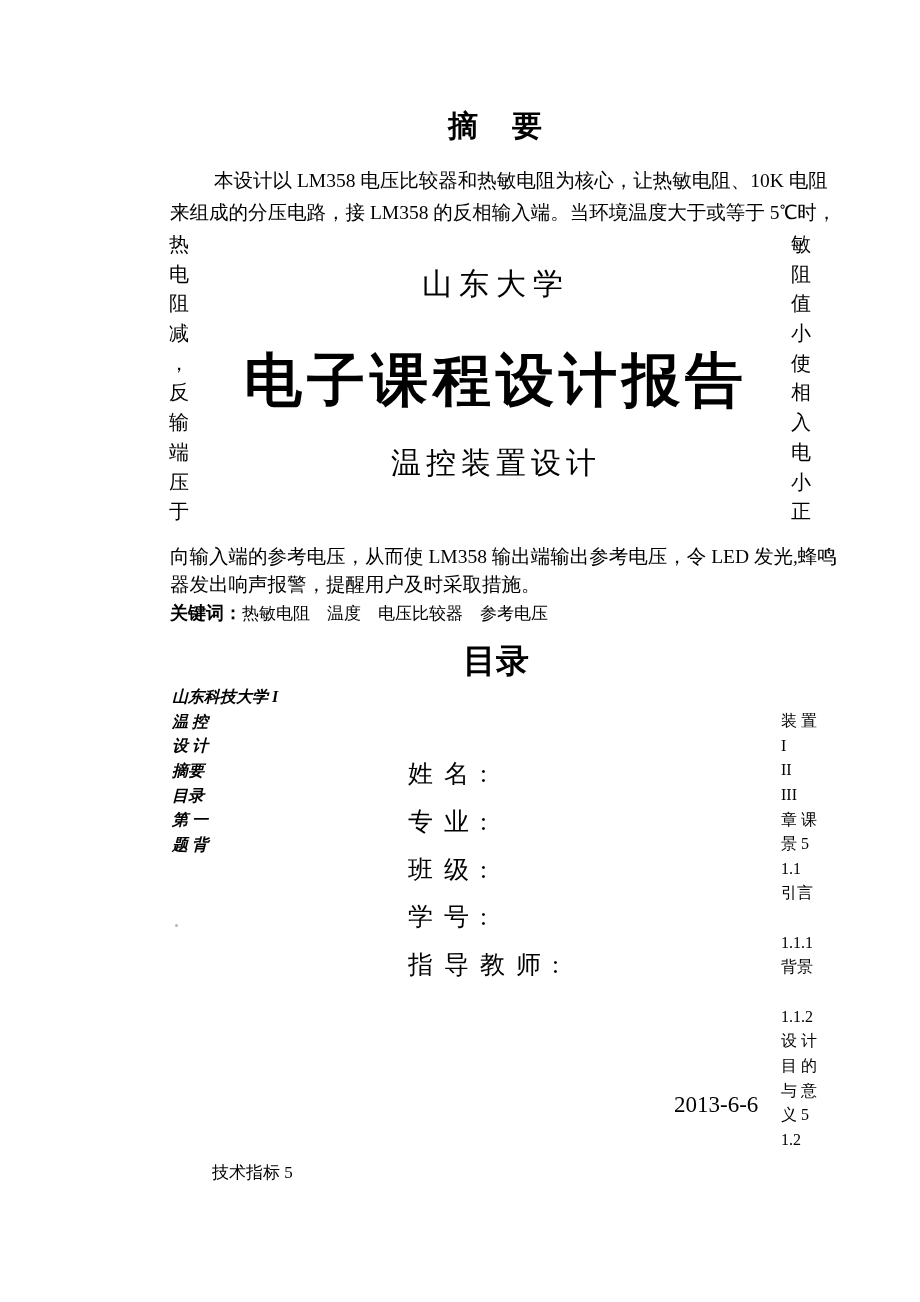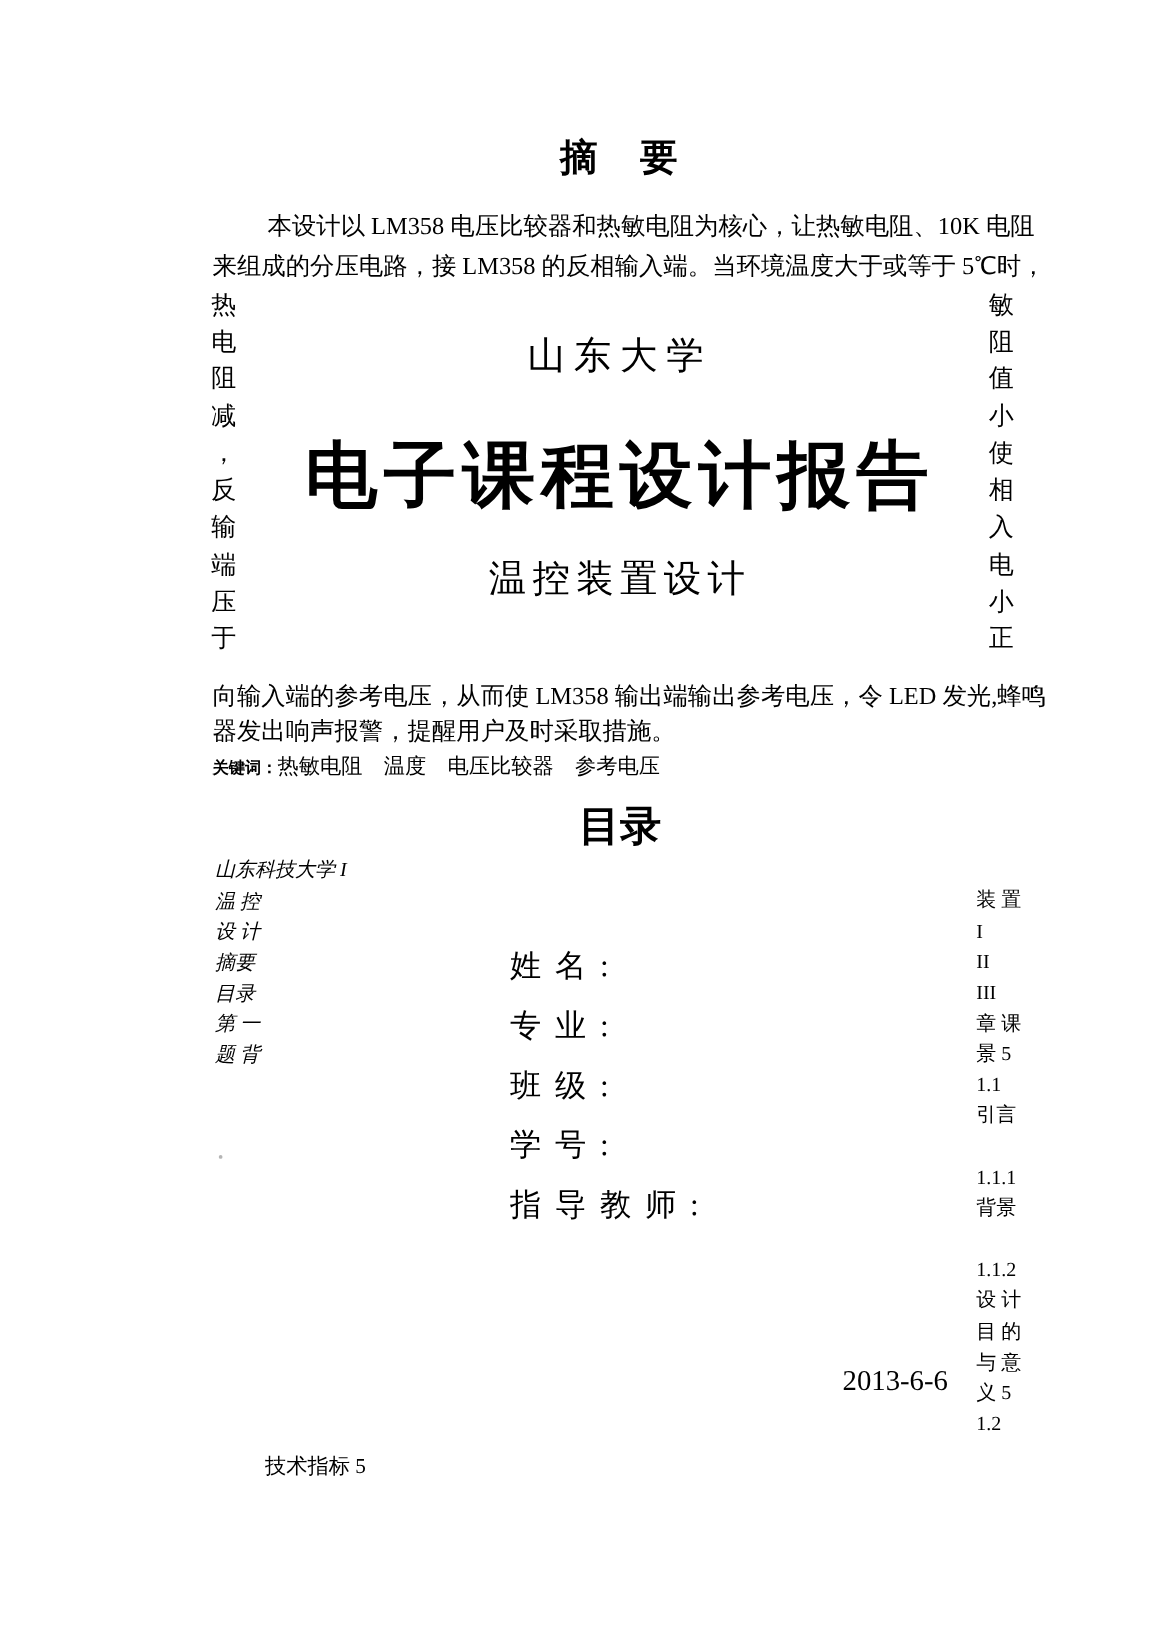--- a/index.html
+++ b/index.html
@@ -1,30 +1,30 @@
 <!DOCTYPE html>
 <html><head>
 <meta charset="utf-8">
 <style>
   html,body{margin:0;padding:0;background:#e8e8e8;}
   #page{position:relative;width:920px;height:1302px;background:#ffffff;color:#000;overflow:hidden;
         font-family:"Liberation Serif",serif;}
   .abs{position:absolute;white-space:nowrap;margin-left:36px;}
   .heiti{font-family:"DejaVu Sans","Liberation Sans",sans-serif;font-weight:bold;}
   .song{font-family:"Liberation Serif",serif;}
-  .kai{font-family:"Liberation Serif",serif;font-style:italic;}
+  .kai{font-family:"Liberation Serif",serif;font-style:italic;font-weight:bold;}
   .centered{left:0;width:920px;text-align:center;}
   .t-abstract{top:106px;font-size:30px;letter-spacing:2px;}
   .body-line{font-size:19.5px;}
   .wrap-col{top:230px;font-size:20px;}
   .wrap-col .wc{height:29.7px;line-height:29.7px;}
   .t-univ{top:264px;font-size:30px;letter-spacing:7px;}
   .t-report{top:342px;font-size:58px;font-weight:bold;letter-spacing:5px;}
   .t-sub{top:443px;font-size:30px;letter-spacing:5px;}
-  .kw-label{font-family:"DejaVu Sans","Liberation Sans",sans-serif;font-weight:bold;font-size:13px;}
+  .kw-label{font-family:"DejaVu Sans","Liberation Sans",sans-serif;font-weight:bold;font-size:18px;}
   .kw-text{font-size:17px;font-family:Liberation Mono, monospace;}
   .t-toc{top:639px;font-size:33px;}
   .frag-col{font-size:16px;}
   .frag-col .fl{height:24.65px;line-height:24.65px;}
   .form-col{top:760px;left:372px;font-size:25px;letter-spacing:11px;}
   .form-col .fr{height:47.8px;line-height:28px;}
   .t-date{top:1092px;left:638px;font-size:23px;}
   .t-footer{top:1161px;left:176px;font-size:17px;text-align:center;}
   .speck{position:absolute;left:175px;top:924px;width:3px;height:3px;background:#b5b5b5;border-radius:50%;}
 </style>

